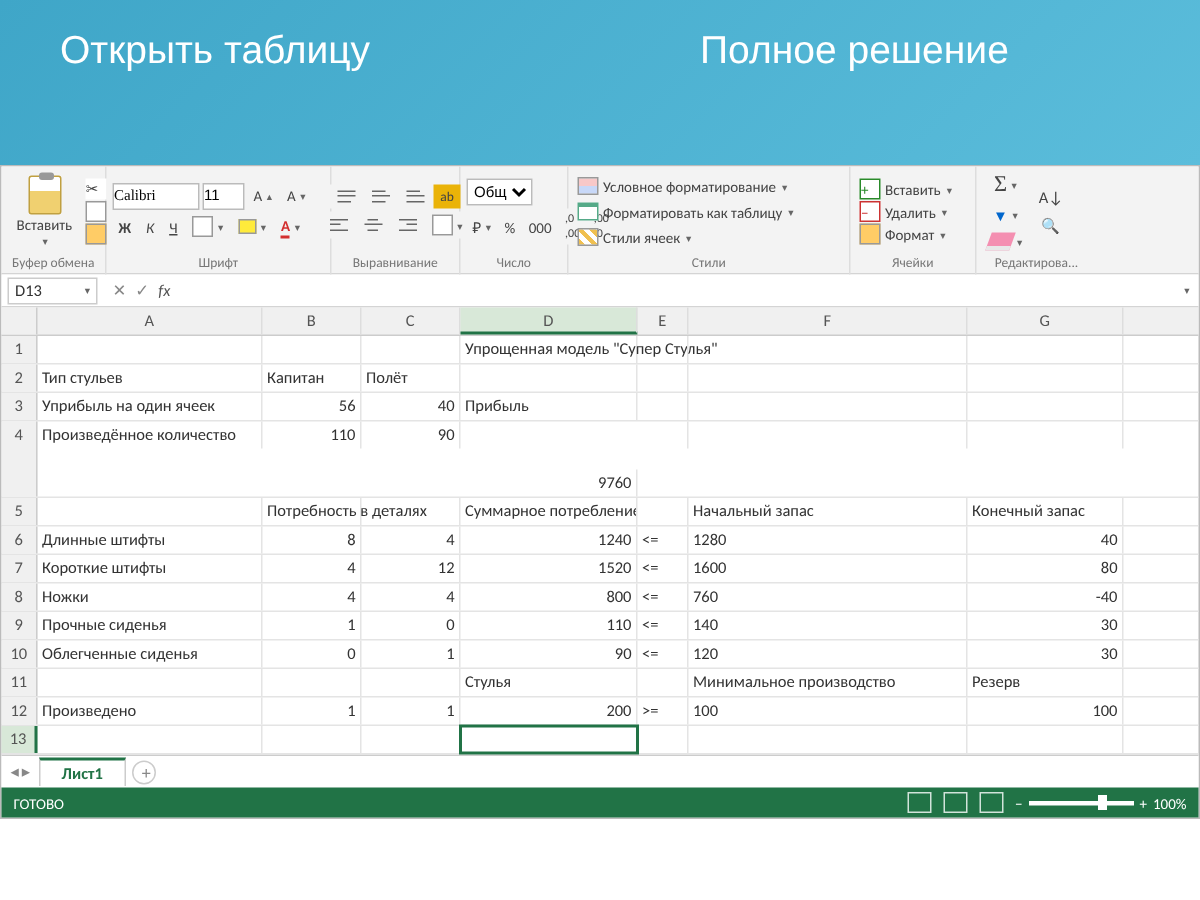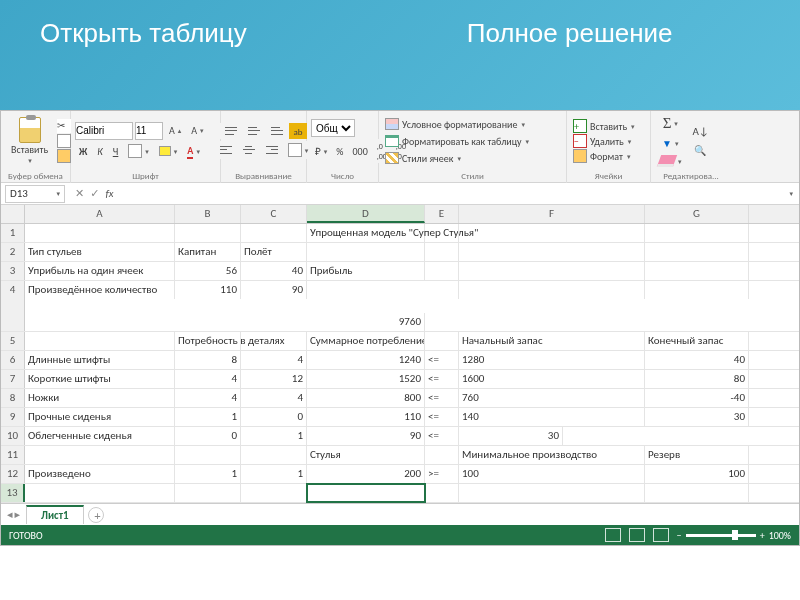--- a/index.html
+++ b/index.html
@@ -12,21 +12,21 @@
   .ribbon-group .label { text-align: center; font-size: 9px; color: #777; padding: 1px 0 2px 0; }
   .rg-body { display: flex; align-items: center; gap: 3px; flex: 1; }
   .col { display: flex; flex-direction: column; gap: 1px; align-items: center; justify-content: center; }
   .btn { background: #f3f3f3; border: 1px solid transparent; padding: 1px 3px; cursor: pointer; font-size: 10px; color: #444; display: inline-flex; align-items: center; gap: 2px; }
   .paste-btn { display: flex; flex-direction: column; align-items: center; padding: 2px 6px; cursor: pointer; }
   .paste-icon { width: 22px; height: 26px; background: linear-gradient(#fff 40%, #f0d070 40%); border: 1px solid #c0a040; border-radius: 2px; position: relative; }
   .paste-icon::before { content: ""; position: absolute; top: -3px; left: 6px; width: 10px; height: 5px; background: #999; border-radius: 2px; }
   .small-ico { width: 14px; height: 14px; display: inline-block; border: 1px solid #999; background: #fff; }
   .dd { font-size: 7px; color: #666; margin-left: 1px; }
   select, input[type=text].ctl { border: 1px solid #bbb; font-size: 10px; height: 18px; background: #fff; }
-  .font-name { width: 58px; }
+  .font-name { width: 58px; font-family: Liberation Serif, serif; }
   .font-size { width: 28px; }
   .bold { font-weight: bold; }
   .italic { font-style: italic; }
   .under { text-decoration: underline; }
   .align-row { display: flex; gap: 1px; }
   .align-ico { width: 14px; height: 12px; display: inline-flex; flex-direction: column; justify-content: space-around; padding: 1px; }
   .align-ico span { height: 1px; background: #666; display: block; }
   .num-fmt { display: flex; gap: 1px; }
   .green { color: #2a8a2a; }
   .namebar { display: flex; align-items: center; border-bottom: 1px solid #d4d4d4; background: #fff; height: 22px; font-size: 11px; }
@@ -374,20 +374,21 @@
           <div class="cell" style="width: 186px;">140</div>
           <div class="cell num" style="width: 104px;">30</div>
         </div>
         <div class="row">
           <div class="rh">10</div>
           <div class="cell" style="width: 150px;">Облегченные сиденья</div>
           <div class="cell num" style="width: 66px;">0</div>
           <div class="cell num" style="width: 66px;">1</div>
           <div class="cell num" style="width: 118px;">90</div>
           <div class="cell" style="width: 34px;">&lt;=</div>
+          <div class="cell" style="width: 186px;">120</div>
           <div class="cell num" style="width: 104px;">30</div>
         </div>
         <div class="row">
           <div class="rh">11</div>
           <div class="cell" style="width: 150px;"></div>
           <div class="cell" style="width: 66px;"></div>
           <div class="cell" style="width: 66px;"></div>
           <div class="cell" style="width: 118px;">Стулья</div>
           <div class="cell" style="width: 34px;"></div>
           <div class="cell" style="width: 186px;">Минимальное производство</div>

